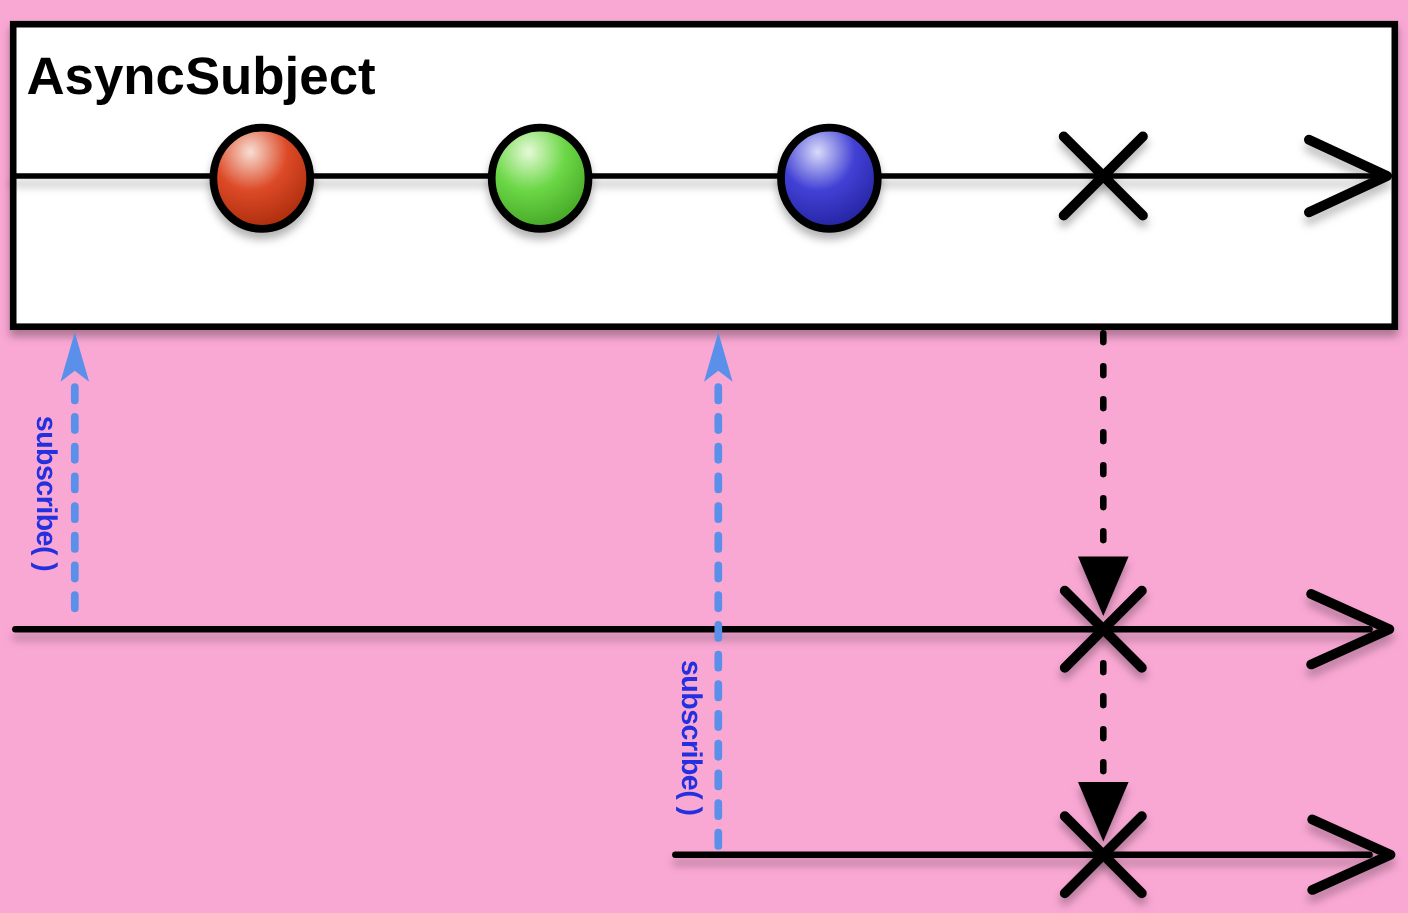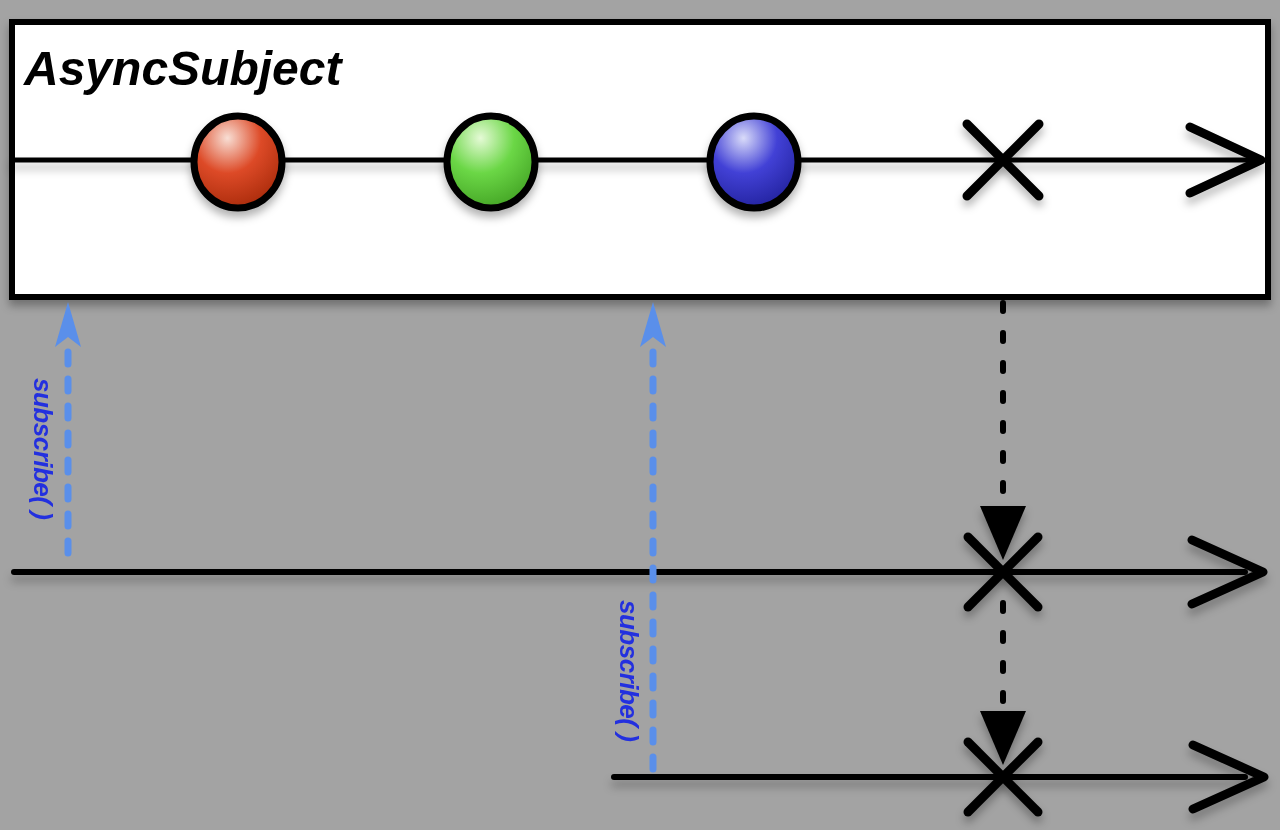--- a/index.html
+++ b/index.html
@@ -8,22 +8,21 @@
     background: #ffffff;
     width: 1280px;
     height: 830px;
     overflow: hidden;
     font-family: "Liberation Sans", sans-serif;
   }
   #stage {
     position: relative;
     width: 1280px;
     height: 830px;
-    background: #a3a3a3;
-    font-style: italic;
+    background: #f9a8d4;
   }
   svg { display: block; }
   .title-text {
     font-family: "Liberation Sans", sans-serif;
     font-weight: bold;
     font-size: 48px;
     fill: #000000;
   }
   .subscribe-text {
     font-family: "Liberation Sans", sans-serif;

